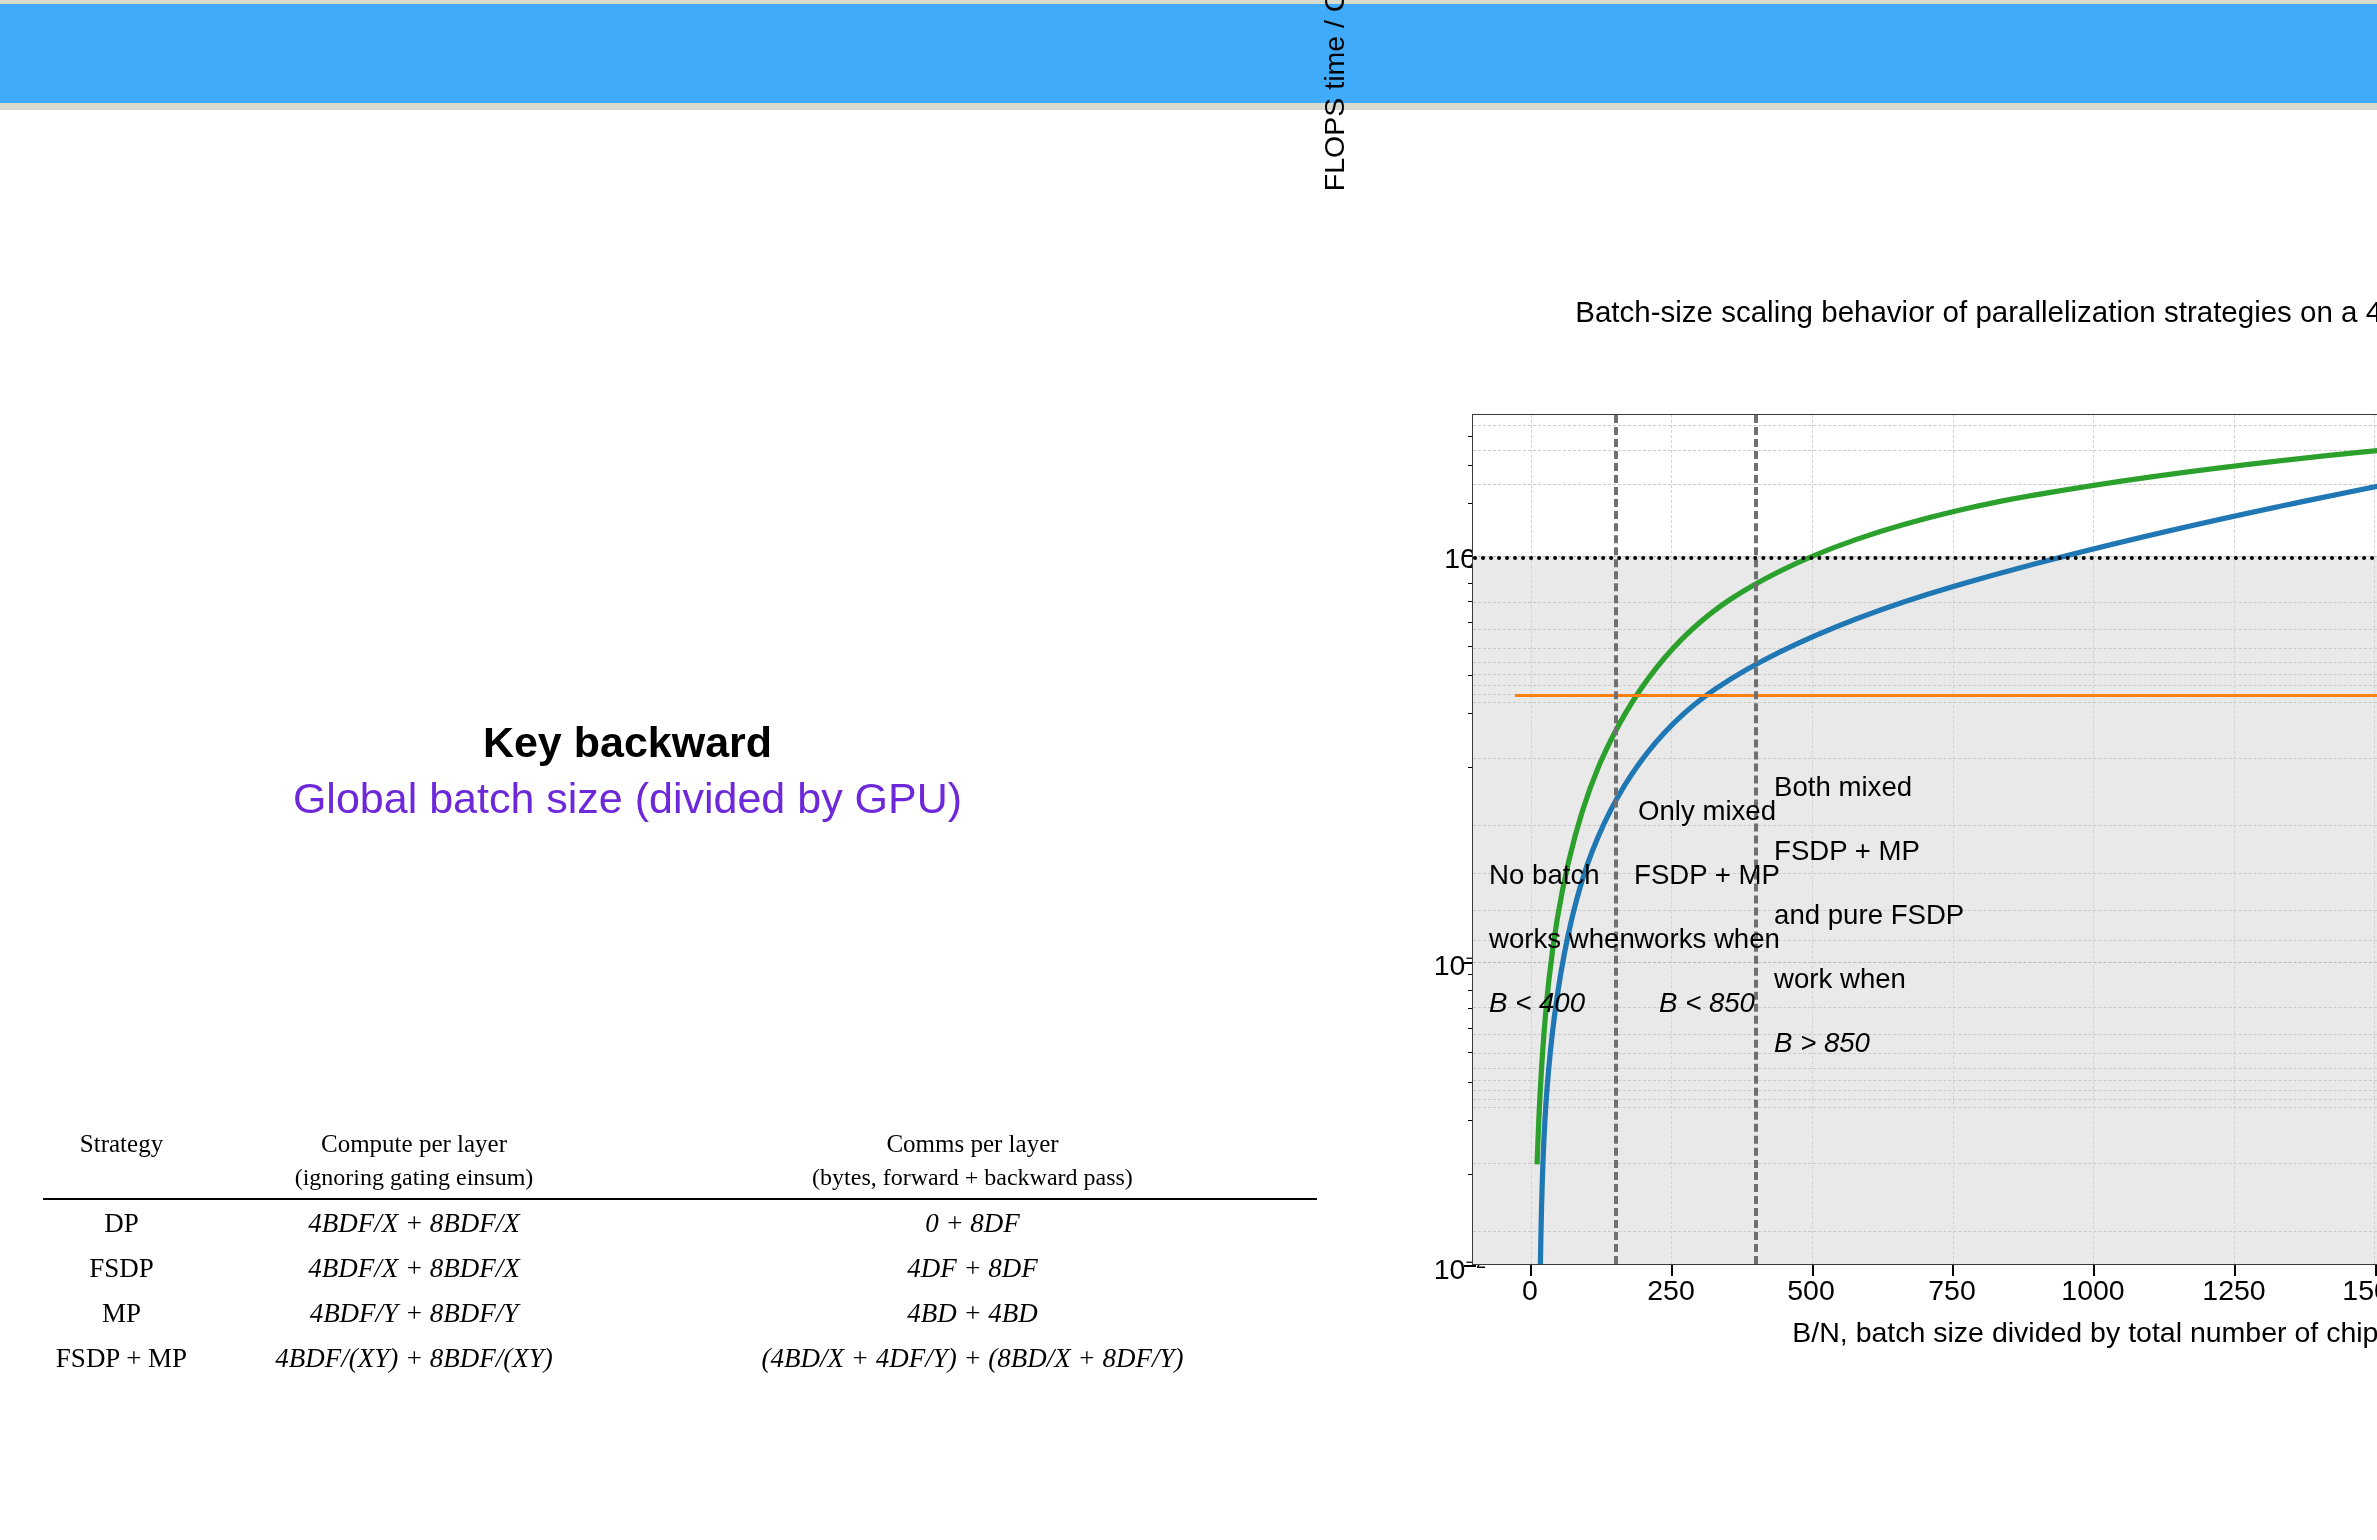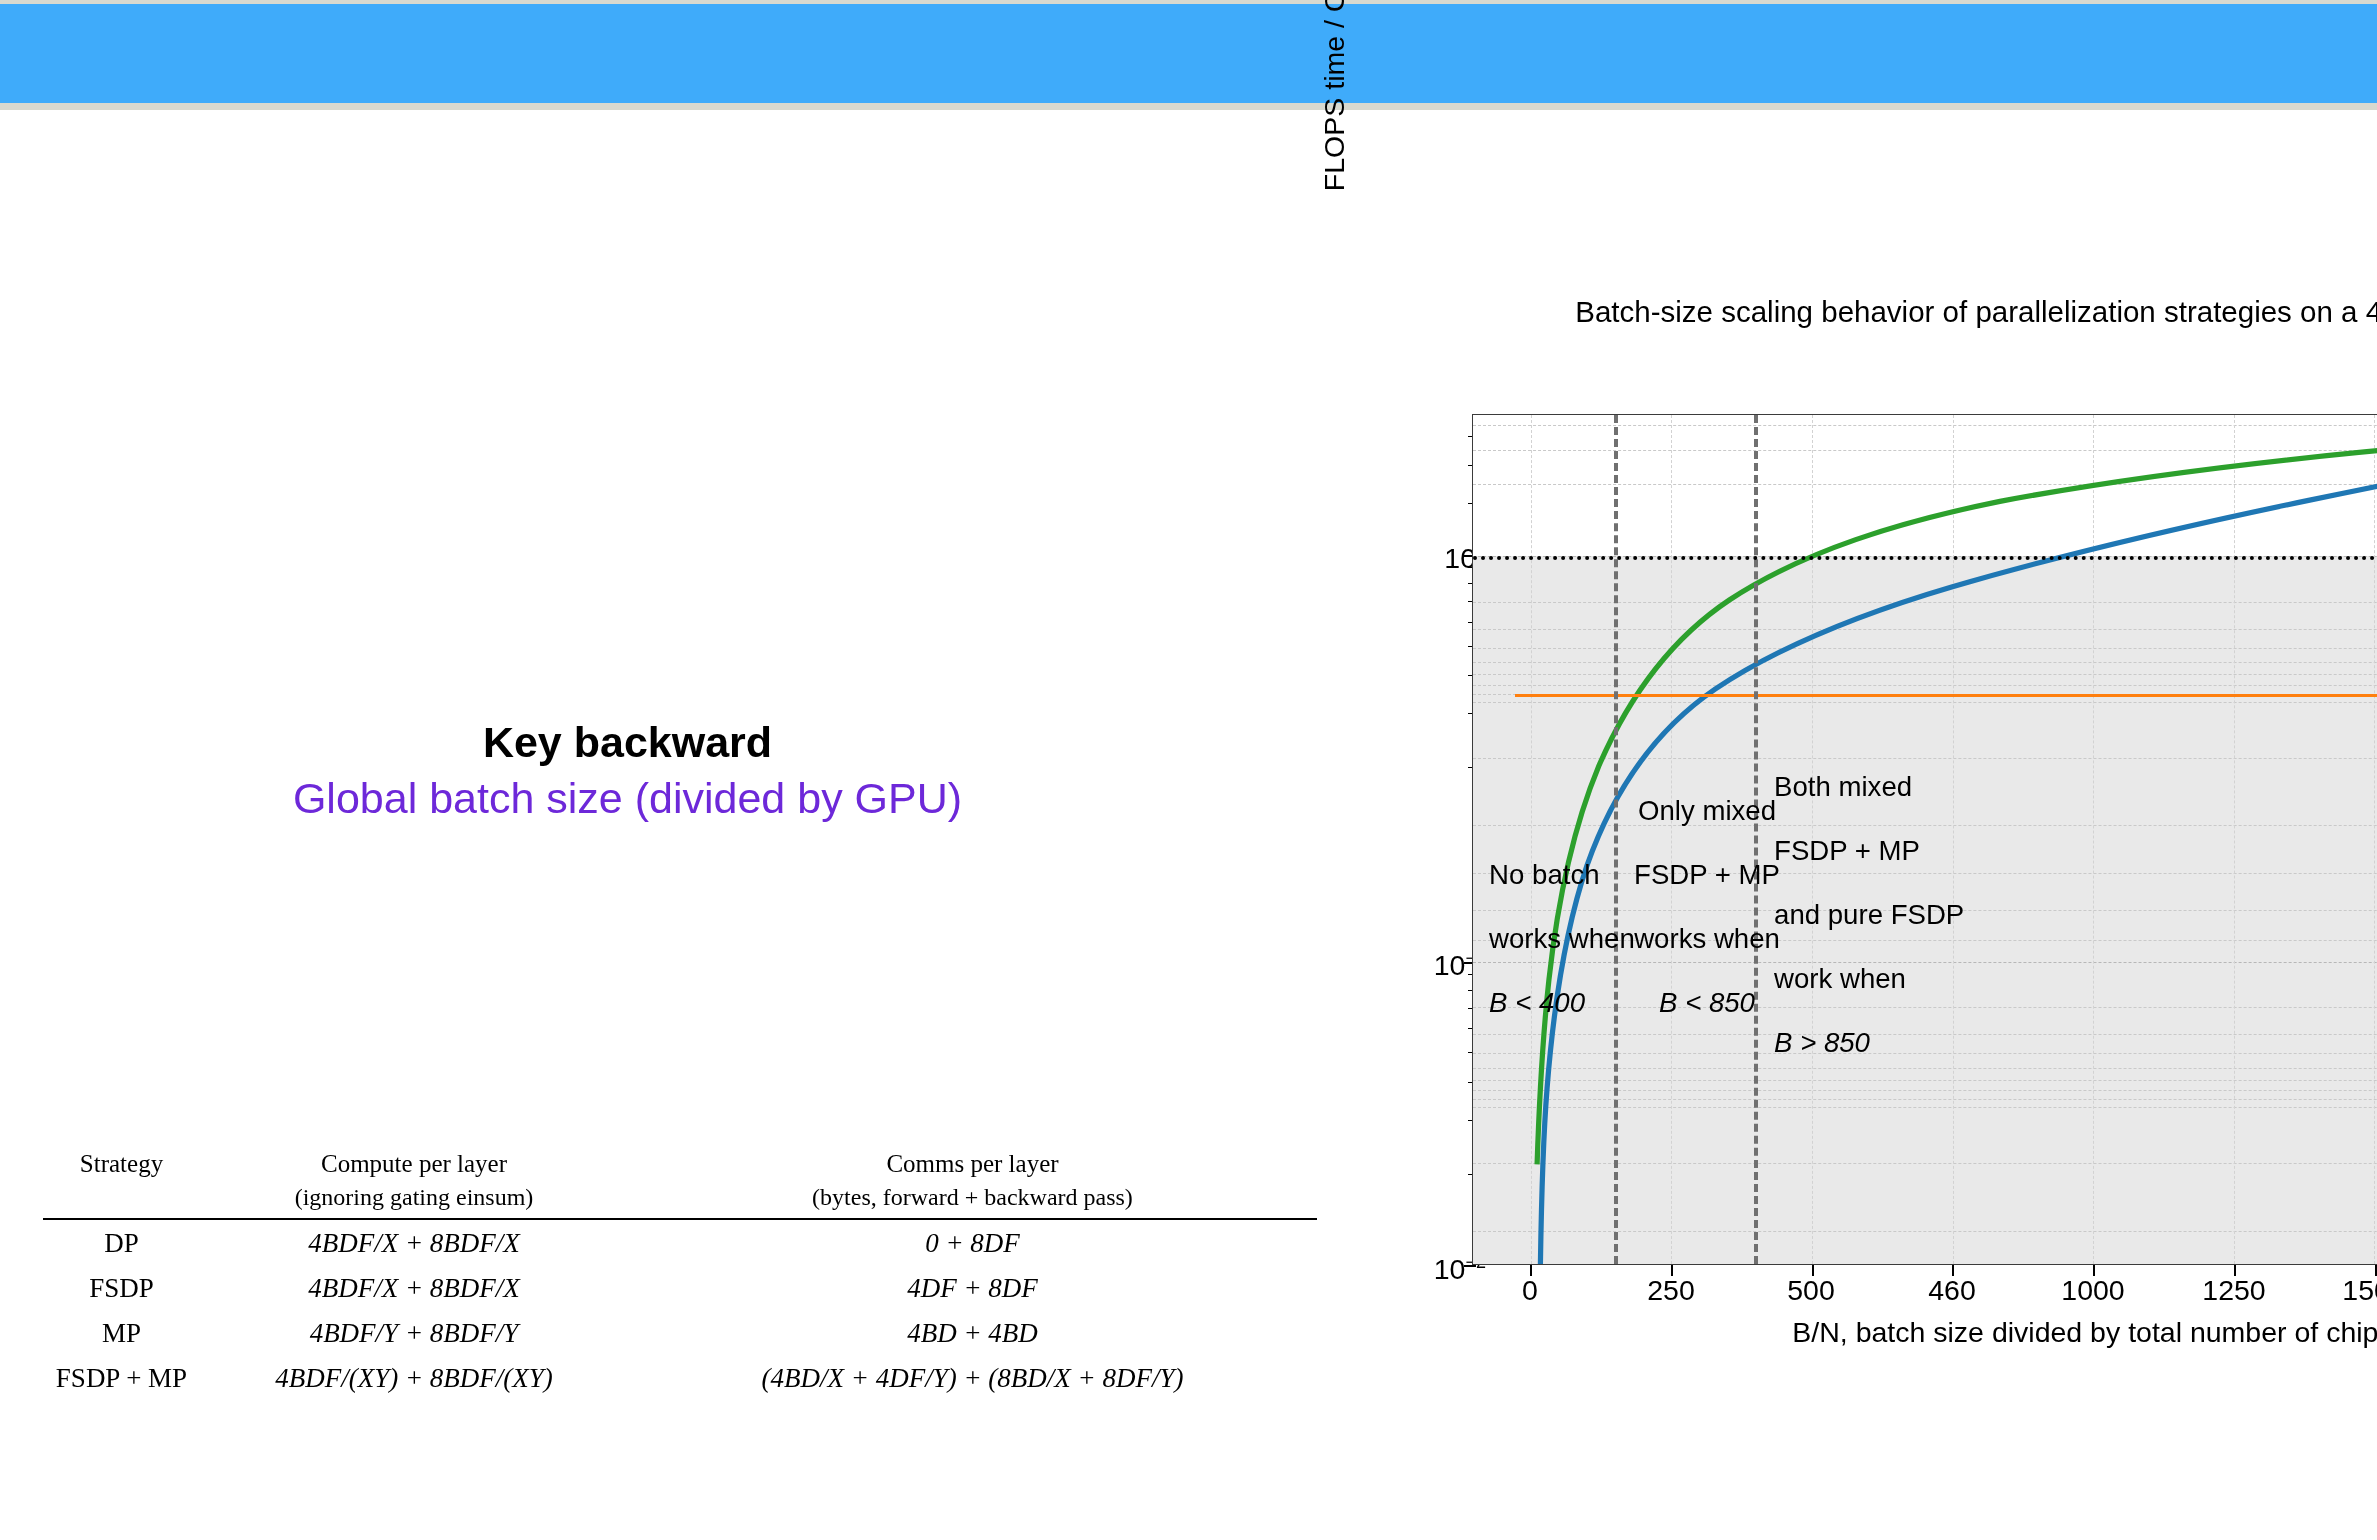--- a/index.html
+++ b/index.html
@@ -36,21 +36,21 @@
   
   #key-quantity { position: absolute; left: 57px; top: 718px; width: 1141px; text-align: center; }
   #key-quantity-heading { font-size: 43px; font-weight: bold; color: #000; margin-bottom: 6.7px; }
   #key-quantity-text { font-size: 43px; font-weight: 400; color: #6d28d9; white-space: nowrap; }
 
   
   #formula-table {
     position: absolute; left: 43px; top: 1127px; width: 1274px;
     font-family: "Liberation Serif", serif; color: #000;
   }
-  #formula-table table { border-collapse: collapse; width: 1274px; table-layout: fixed; margin-top: 20px; }
+  #formula-table table { border-collapse: collapse; width: 1274px; table-layout: fixed; }
   #formula-table th, #formula-table td {
     text-align: center; font-weight: normal; vertical-align: top;
     white-space: nowrap; overflow: visible;
   }
   #formula-table th { font-size: 25px; padding: 0 0 2.9px 0; line-height: 1.35; }
   #formula-table thead tr.header-rule th { border-bottom: 2.4px solid #000; height: 2.9px; padding: 0; }
   #formula-table td { font-size: 27px; padding: 7.6px 0 6.7px 0; font-style: italic; }
   #formula-table td.strategy { font-style: normal; }
   #formula-table col.c1 { width: 157px; }
   #formula-table col.c2 { width: 428px; }
@@ -230,21 +230,21 @@
     <div class="xtickmark" style="left:344px"></div>
     <div class="xtickmark" style="left:485px"></div>
     <div class="xtickmark" style="left:625px"></div>
     <div class="xtickmark" style="left:766px"></div>
     <div class="xtickmark" style="left:907px"></div>
     <div class="xtickmark" style="left:1048px"></div>
 
     <div class="xtick" style="left:165px;width:76px">0</div>
     <div class="xtick" style="left:306px;width:76px">250</div>
     <div class="xtick" style="left:446px;width:76px">500</div>
-    <div class="xtick" style="left:587px;width:76px">460</div>
+    <div class="xtick" style="left:587px;width:76px">750</div>
     <div class="xtick" style="left:728px;width:76px">1000</div>
     <div class="xtick" style="left:869px;width:76px">1250</div>
     <div class="xtick" style="left:1009px;width:76px">1500</div>
 
     <div id="plot">
 
       <div id="comm-region"></div>
 
       <div class="gy major" style="top:16.60%"></div>
       <div class="gy major" style="top:64.40%"></div>

